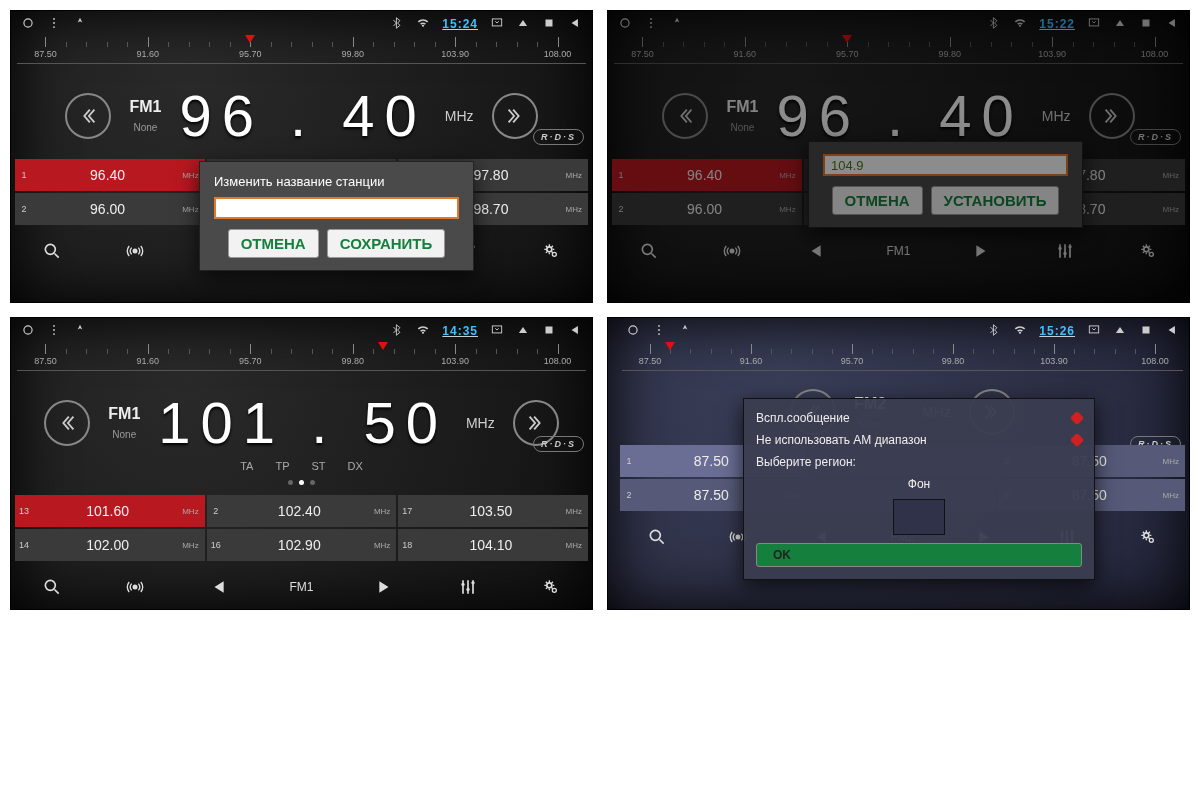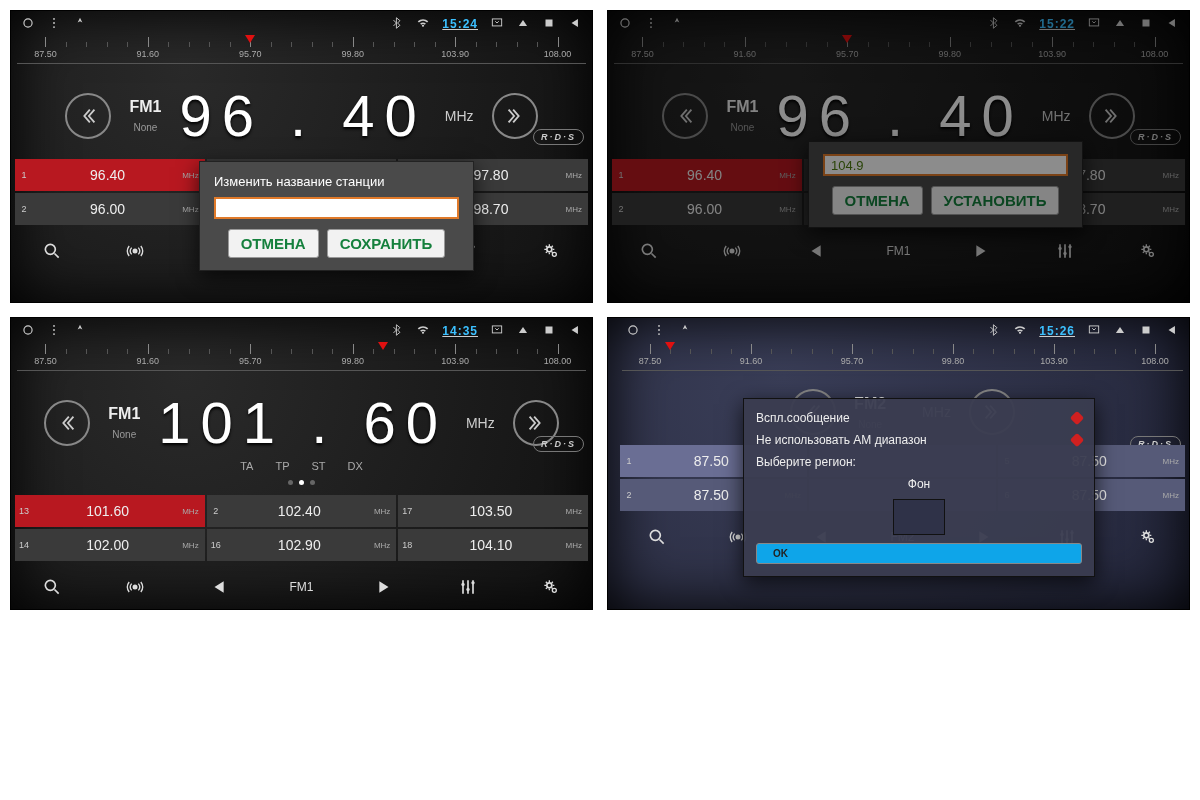--- a/index.html
+++ b/index.html
@@ -119,23 +119,23 @@
     background:rgba(58,60,80,0.96);
     border:1px solid #111; box-shadow:0 6px 20px rgba(0,0,0,0.7);
     padding:8px 12px 12px 12px; color:#eee; font-size:12px;
   }
   .settings h3 { margin:0 0 8px 0; text-align:center; font-size:13px; font-weight:normal;}
   .settings .row { display:flex; justify-content:space-between; align-items:center; padding:4px 0;}
   .settings .dot { width:10px; height:10px; background:#d02020; border-radius:2px; transform:rotate(45deg);}
   .settings .swatch { width:50px; height:34px; background:#2f3248; margin:4px auto; border:1px solid #111;}
   .settings .okbtn {
     display:block; margin:8px auto 0 auto;
-    background:#0ea5e9; color:#222; font-weight:bold;
+    background:#15803d; color:#222; font-weight:bold;
     border:1px solid #888; border-radius:3px;
-    padding:4px 16px; font-size:10px;
+    padding:4px 16px; font-size:12px;
   }
   .dimmer::after{
     content:""; position:absolute; inset:0;
     background:rgba(0,0,0,0.45); pointer-events:none;
   }
 </style>
 </head>
 <body>
 
 <div class="grid4" id="root">
@@ -553,21 +553,21 @@
       <div class="freqrow">
         <div class="nav-btn">
           <svg viewBox="0 0 24 24">
             <path d="M14 5l-6 7 6 7M19 5l-6 7 6 7" fill="none" stroke="#ccc" stroke-width="2"></path>
           </svg>
         </div>
         <div class="band-col">
           <span class="band">FM1</span>
           <span class="none">None</span>
         </div>
-        <div class="bigfreq">101 . 60</div>
+        <div class="bigfreq">101 . 50</div>
         <span class="mhz">MHz</span>
         <div class="nav-btn">
           <svg viewBox="0 0 24 24">
             <path d="M10 5l6 7-6 7M5 5l6 7-6 7" fill="none" stroke="#ccc" stroke-width="2"></path>
           </svg>
         </div>
       </div>
       <div class="rds">R·D·S</div>
       <div class="flags">
         <span>TA</span>

